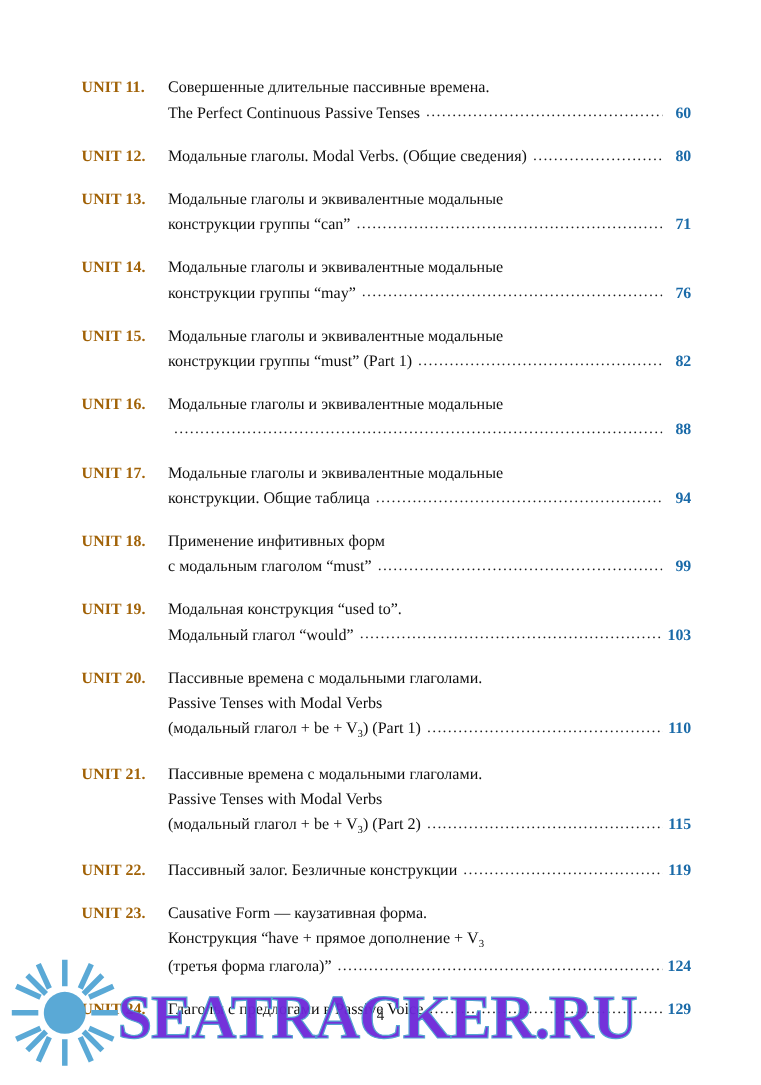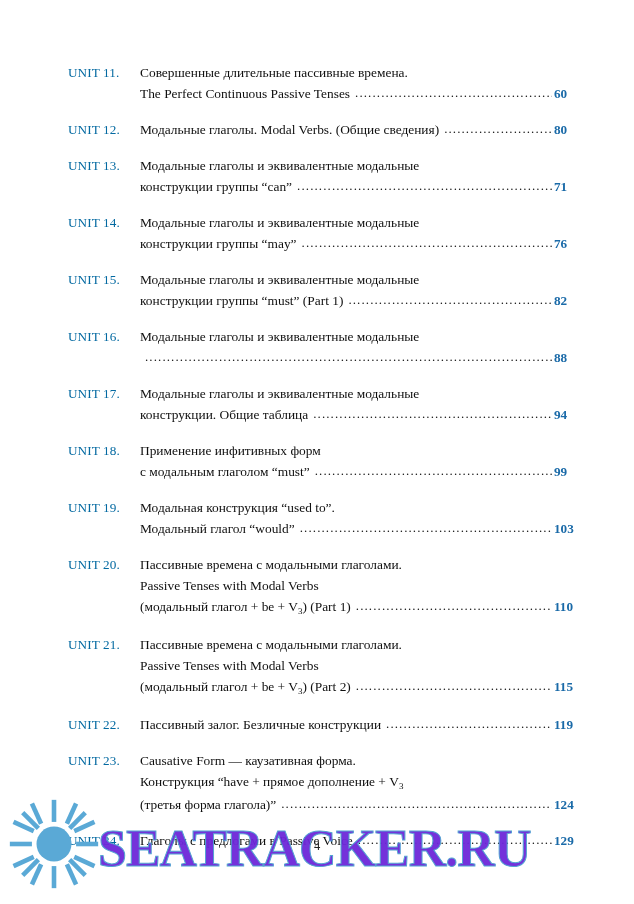--- a/index.html
+++ b/index.html
@@ -26,23 +26,23 @@
   }
   .entry {
     display: flex;
     flex-direction: row;
     align-items: flex-start;
     margin-bottom: 15px;
   }
   .unit-label {
     flex: 0 0 auto;
     width: 72px;
-    color: #0369a1;
+    color: #a16207;
     font-family: "Liberation Serif", serif;
-    font-weight: normal;
+    font-weight: bold;
     font-size: 13.2px;
     letter-spacing: 0.1px;
     line-height: 21px;
     white-space: nowrap;
   }
   .entry-body {
     flex: 1 1 auto;
     min-width: 0;
   }
   .line {
@@ -65,20 +65,21 @@
     font-size: 13px;
     letter-spacing: 1.1px;
     margin: 0 2px 0 5px;
     transform: translateY(-1px);
   }
   .line .pagenum {
     flex: 0 0 auto;
     color: #1a6aa8;
     font-weight: bold;
     font-size: 13.2px;
+    text-align: right;
     min-width: 22px;
   }
   sub {
     font-size: 9px;
     vertical-align: baseline;
     position: relative;
     top: 3px;
   }
   
   .folio {

